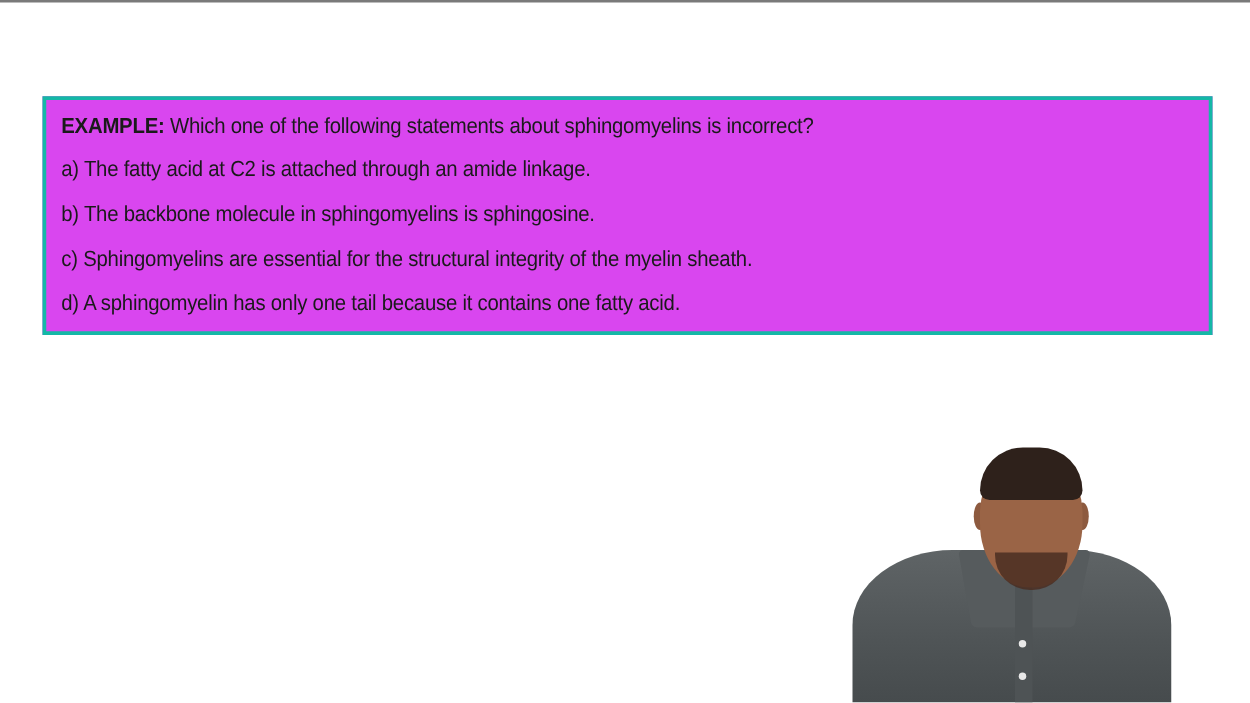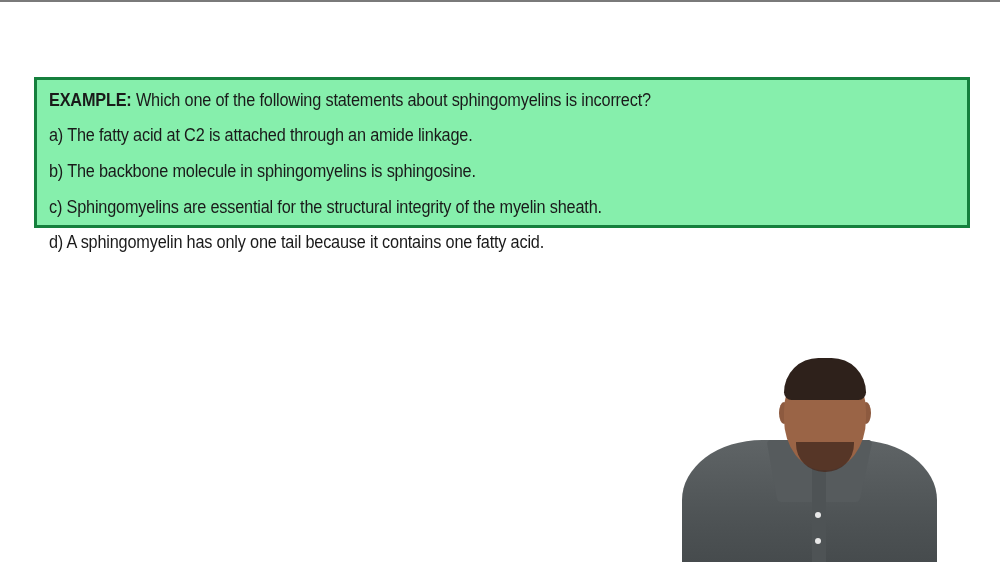--- a/index.html
+++ b/index.html
@@ -7,23 +7,23 @@
       width: 1000px; height: 562px; overflow: hidden;
       background: #ffffff;
       font-family: "Liberation Sans", sans-serif;
     }
     .stage { position: relative; width: 1000px; height: 562px; background: #fff; }
     .top-rule {
       position: absolute; left: 0; top: 0; width: 1000px; height: 2px;
       background: #7a7a7a;
     }
     .example-box {
-      position: absolute; left: 34px; top: 77px; width: 936px; height: 151px;
-      border: 3px solid #15803d;
-      background: #86efac;
+      position: absolute; left: 34px; top: 77px; width: 936px; height: 191px;
+      border: 3px solid #14b8a6;
+      background: #d946ef;
     }
     .line {
       position: absolute; left: 12px;
       font-size: 17.5px; color: #1a1a1a; white-space: nowrap;
       letter-spacing: -0.2px;
       transform: scaleX(0.93); transform-origin: left center;
     }
     .line b { font-weight: bold; }
     .l0 { top: 10px; }
     .l1 { top: 45px; }

